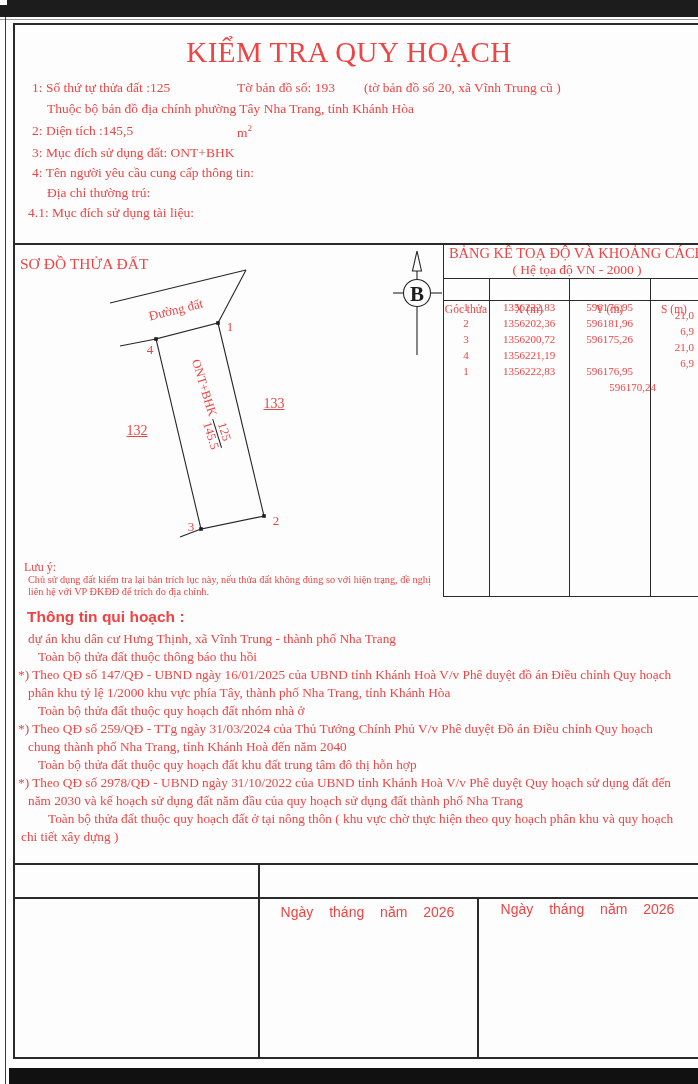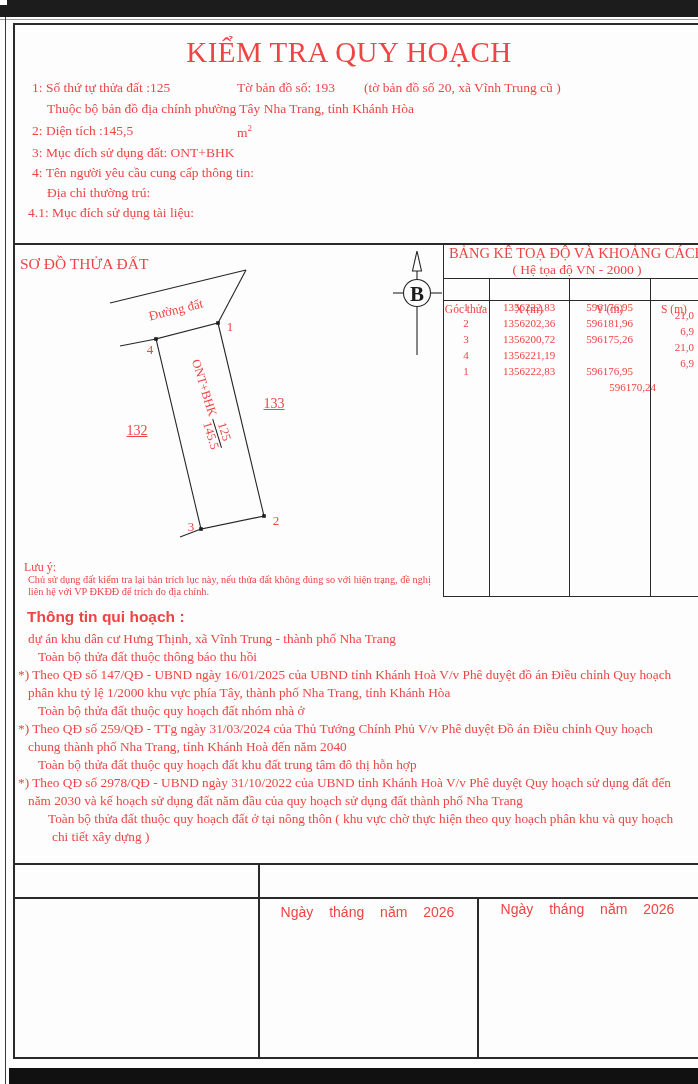--- a/index.html
+++ b/index.html
@@ -15,21 +15,21 @@
   .doc-title{font-size:29px;letter-spacing:.5px;}
   .fld{font-size:13.5px;}
   .small-note{font-size:10.3px;}
   .tbl-txt{font-size:11px;}
   .tbl-hdr{font-size:11.5px;margin-top:20px;}
   .plan-line{height:18px;font-size:13.3px;white-space:nowrap;overflow:hidden;}
   .i0{padding-left:18px;}
   .i1{padding-left:28px;}
   .i2{padding-left:38px;}
   .i3{padding-left:48px;}
-  .i4{padding-left:52px;}
+  .i4{padding-left:21px;}
   .frac{display:inline-block;text-align:center;vertical-align:middle;font-size:12.5px;line-height:1.05;}
   .frac .num{display:block;border-bottom:1.2px solid #1d1d1d;padding:0 2px;}
   .frac .den{display:block;padding:0 1px;}
   .sig-date{font-size:14px;word-spacing:12px;white-space:nowrap;}
 </style>
 </head>
 <body>
 
 <div class="sheet">
 

